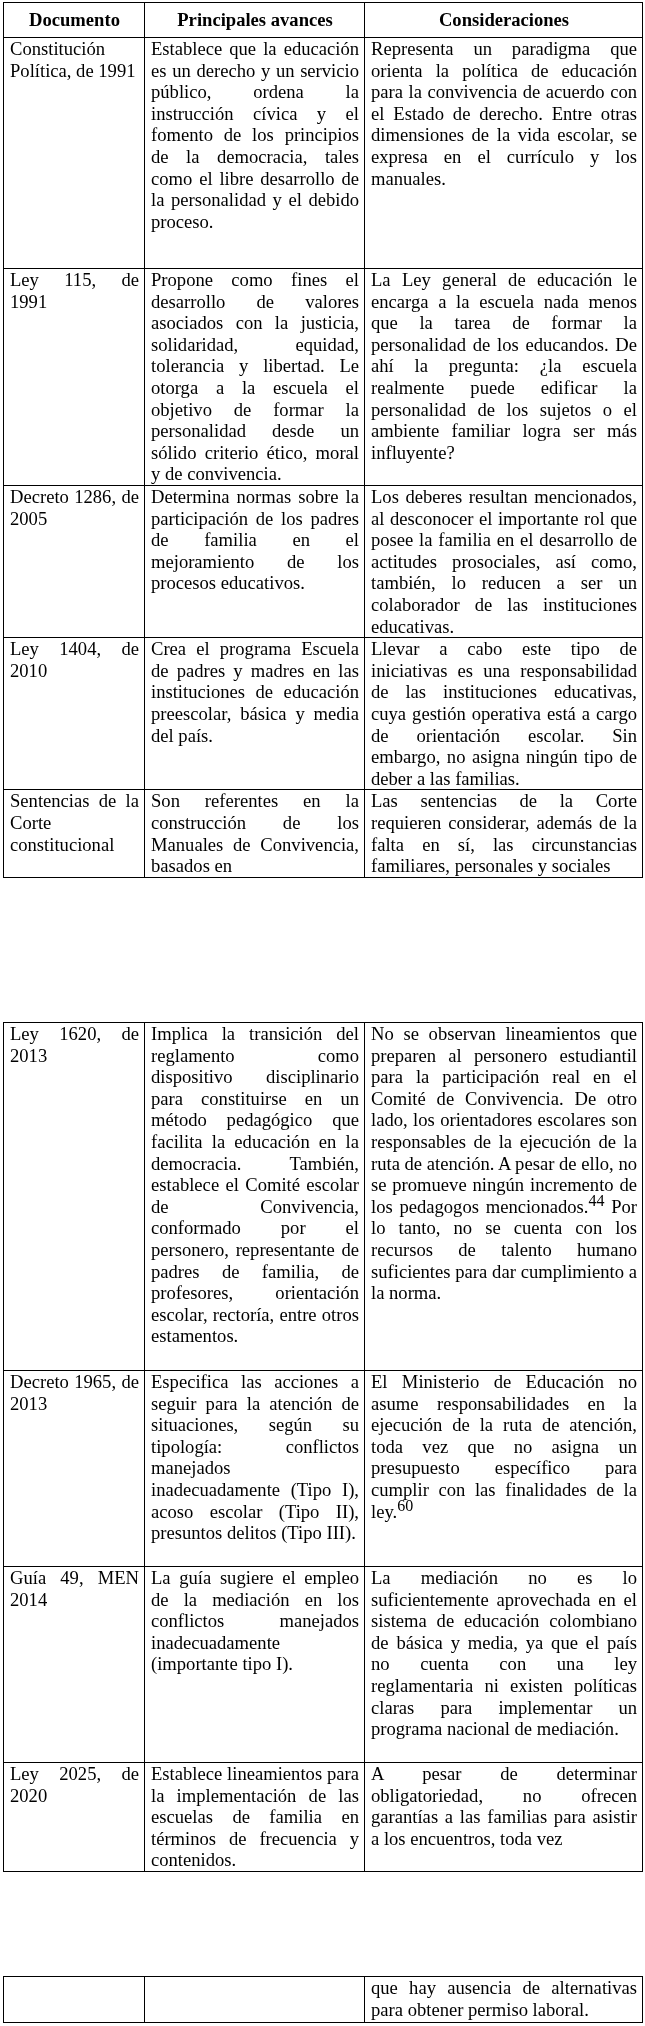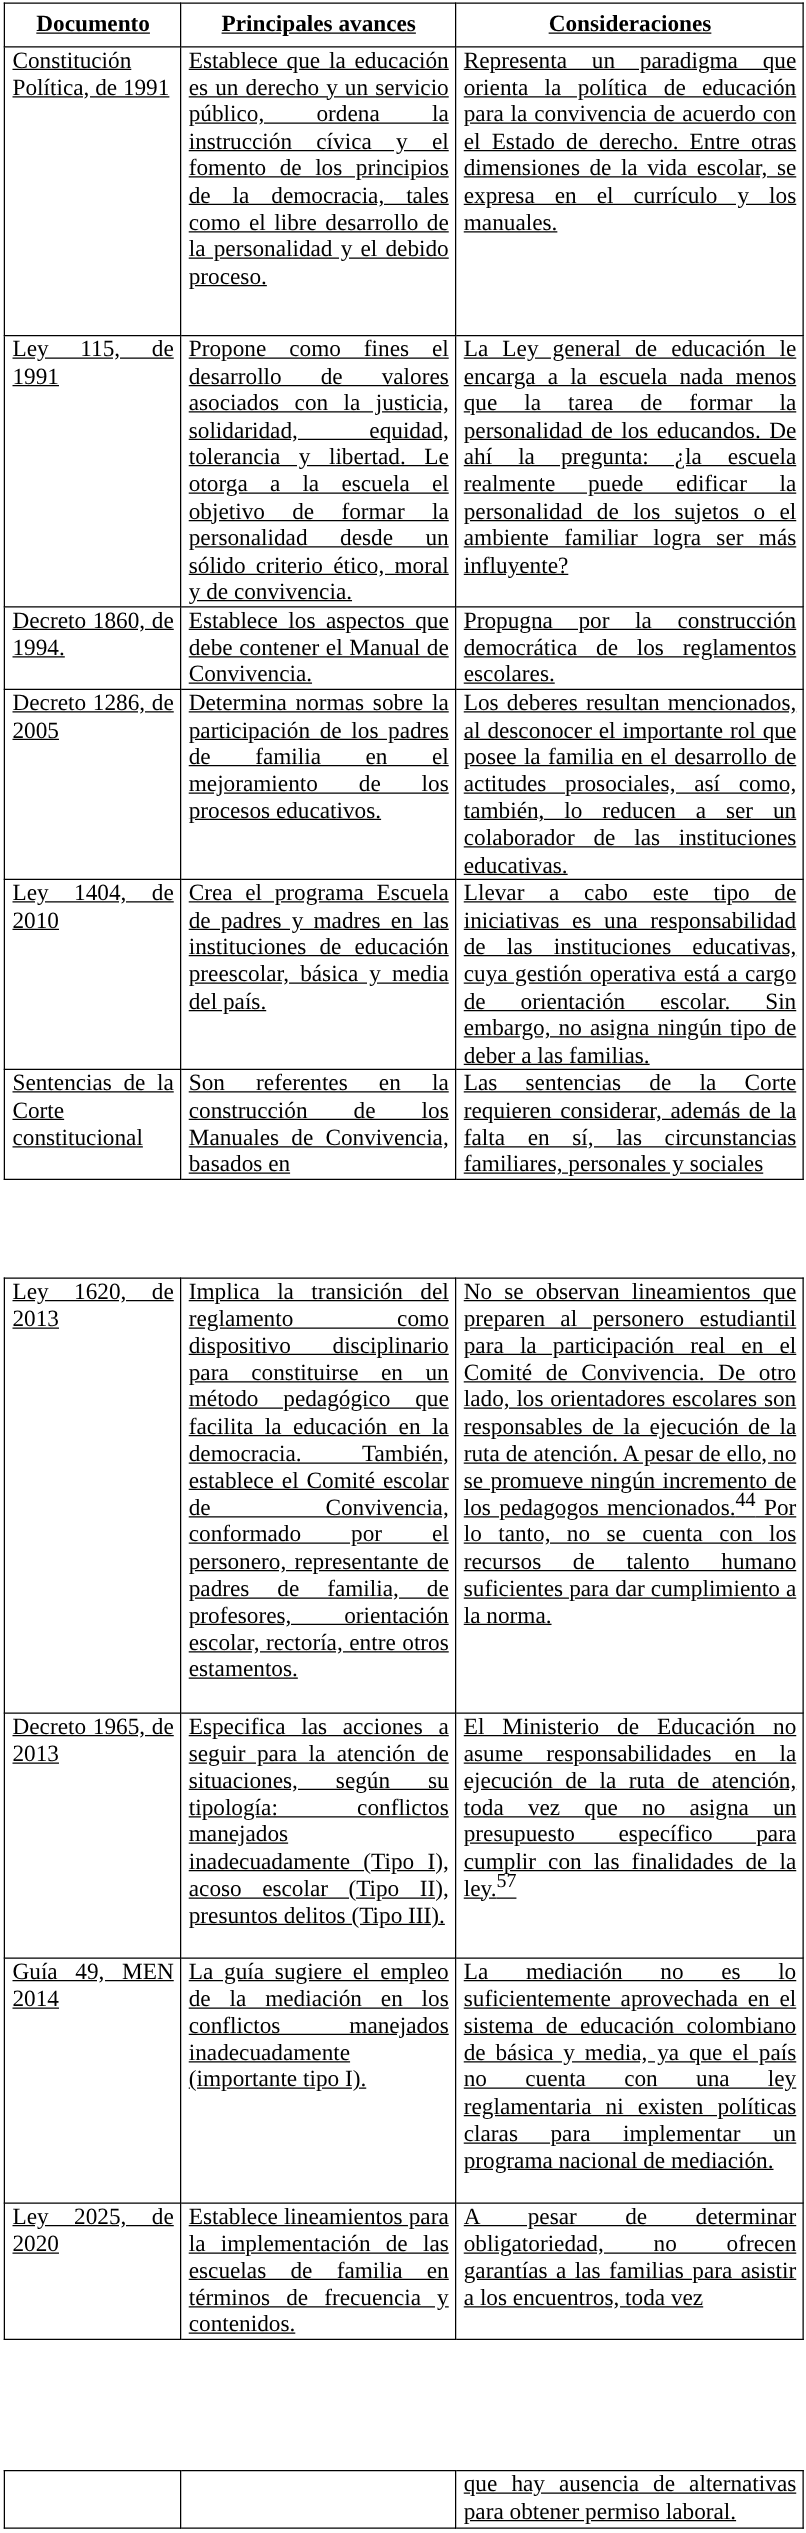--- a/index.html
+++ b/index.html
@@ -19,21 +19,20 @@
       position: absolute;
       left: 3px;
       width: 639px;
     }
     table.doc-table {
       border-collapse: collapse;
       table-layout: fixed;
       width: 639px;
       font-size: 18.6px;
       line-height: 21.6px;
-      text-decoration: underline;
     }
     table.doc-table col.c1 { width: 141px; }
     table.doc-table col.c2 { width: 220px; }
     table.doc-table col.c3 { width: 278px; }
     table.doc-table th,
     table.doc-table td {
       border: 1.4px solid #000000;
       vertical-align: top;
       padding: 0 5px 0 6px;
     }
@@ -79,25 +78,20 @@
       <tr style="height:231px;">
         <td class="doc">Constitución Política, de 1991</td>
         <td class="just">Establece que la educación es un derecho y un servicio público, ordena la instrucción cívica y el fomento de los principios de la democracia, tales como el libre desarrollo de la personalidad y el debido proceso.</td>
         <td class="just">Representa un paradigma que orienta la política de educación para la convivencia de acuerdo con el Estado de derecho. Entre otras dimensiones de la vida escolar, se expresa en el currículo y los manuales.</td>
       </tr>
       <tr style="height:217px;">
         <td class="doc">Ley 115, de 1991</td>
         <td class="just">Propone como fines el desarrollo de valores asociados con la justicia, solidaridad, equidad, tolerancia y libertad. Le otorga a la escuela el objetivo de formar la personalidad desde un sólido criterio ético, moral y de convivencia.</td>
         <td class="just">La Ley general de educación le encarga a la escuela nada menos que la tarea de formar la personalidad de los educandos. De ahí la pregunta: ¿la escuela realmente puede edificar la personalidad de los sujetos o el ambiente familiar logra ser más influyente?</td>
       </tr>
-      <tr style="height:66px;">
-        <td class="doc">Decreto 1860, de 1994.</td>
-        <td class="just">Establece los aspectos que debe contener el Manual de Convivencia.</td>
-        <td class="just">Propugna por la construcción democrática de los reglamentos escolares.</td>
-      </tr>
       <tr style="height:131px;">
         <td class="doc">Decreto 1286, de 2005</td>
         <td class="just">Determina normas sobre la participación de los padres de familia en el mejoramiento de los procesos educativos.</td>
         <td class="just">Los deberes resultan mencionados, al desconocer el importante rol que posee la familia en el desarrollo de actitudes prosociales, así como, también, lo reducen a ser un colaborador de las instituciones educativas.</td>
       </tr>
       <tr style="height:131px;">
         <td class="doc">Ley 1404, de 2010</td>
         <td class="just">Crea el programa Escuela de padres y madres en las instituciones de educación preescolar, básica y media del país.</td>
         <td class="just">Llevar a cabo este tipo de iniciativas es una responsabilidad de las instituciones educativas, cuya gestión operativa está a cargo de orientación escolar. Sin embargo, no asigna ningún tipo de deber a las familias.</td>
       </tr>
@@ -119,21 +113,21 @@
       </colgroup>
     <tbody>
       <tr style="height:348px;margin-top:22px;">
         <td class="doc">Ley 1620, de 2013</td>
         <td class="just">Implica la transición del reglamento como dispositivo disciplinario para constituirse en un método pedagógico que facilita la educación en la democracia. También, establece el Comité escolar de Convivencia, conformado por el personero, representante de padres de familia, de profesores, orientación escolar, rectoría, entre otros estamentos.</td>
         <td class="just"><span>No se observan lineamientos que preparen al personero estudiantil para la participación real en el Comité de Convivencia. De otro lado, los orientadores escolares son responsables de la ejecución de la ruta de atención. A pesar de ello, no se promueve ningún incremento de los pedagogos mencionados.</span><sup>44</sup><span> Por lo tanto, no se cuenta con los recursos de talento humano suficientes para dar cumplimiento a la norma.</span></td>
       </tr>
       <tr style="height:196px;">
         <td class="doc">Decreto 1965, de 2013</td>
         <td class="just">Especifica las acciones a seguir para la atención de situaciones, según su tipología: conflictos manejados inadecuadamente (Tipo I), acoso escolar (Tipo II), presuntos delitos (Tipo III).</td>
-        <td class="just"><span>El Ministerio de Educación no asume responsabilidades en la ejecución de la ruta de atención, toda vez que no asigna un presupuesto específico para cumplir con las finalidades de la ley.</span><sup>57</sup></td>
+        <td class="just"><span>El Ministerio de Educación no asume responsabilidades en la ejecución de la ruta de atención, toda vez que no asigna un presupuesto específico para cumplir con las finalidades de la ley.</span><sup>60</sup></td>
       </tr>
       <tr style="height:196px;">
         <td class="doc">Guía 49, MEN 2014</td>
         <td class="just">La guía sugiere el empleo de la mediación en los conflictos manejados inadecuadamente (importante tipo I).</td>
         <td class="just">La mediación no es lo suficientemente aprovechada en el sistema de educación colombiano de básica y media, ya que el país no cuenta con una ley reglamentaria ni existen políticas claras para implementar un programa nacional de mediación.</td>
       </tr>
       <tr style="height:109px;">
         <td class="doc">Ley 2025, de 2020</td>
         <td class="just">Establece lineamientos para la implementación de las escuelas de familia en términos de frecuencia y contenidos.</td>
         <td class="just">A pesar de determinar obligatoriedad, no ofrecen garantías a las familias para asistir a los encuentros, toda vez</td>

